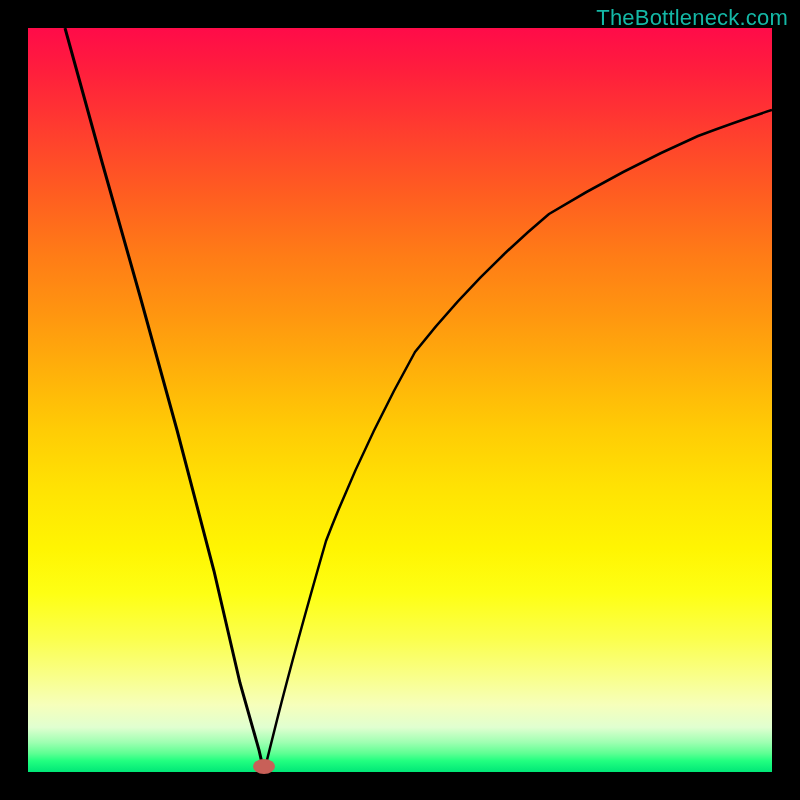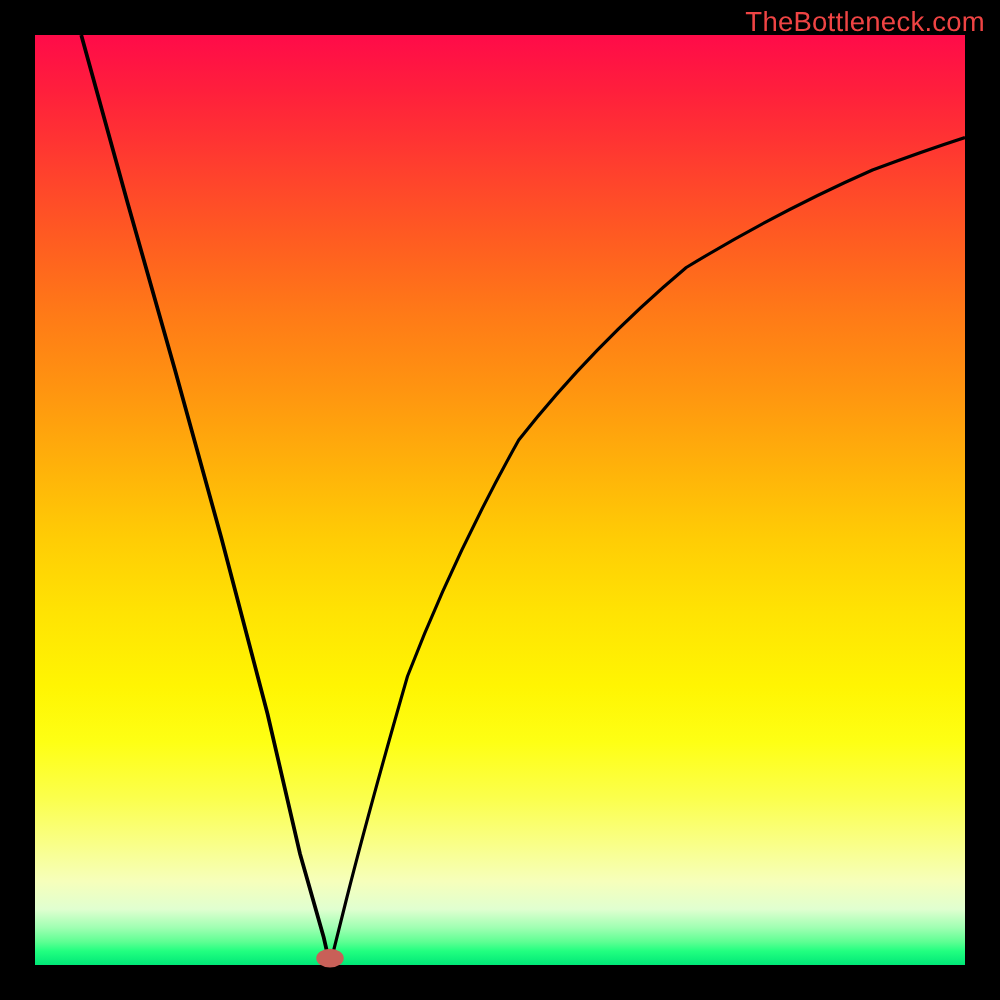--- a/index.html
+++ b/index.html
@@ -59,21 +59,21 @@
   }
   .marker {
     position: absolute;
     border-radius: 50%;
     background: #c86058;
   }
   .watermark {
     position: absolute;
     top: 5px;
     right: 12px;
-    color: #ef4444;
+    color: #14b8a6;
     font-size: 22px;
     font-weight: 500;
     letter-spacing: 0.2px;
     user-select: none;
   }
 </style>
 </head>
 <body>
 
 <div class="frame">

